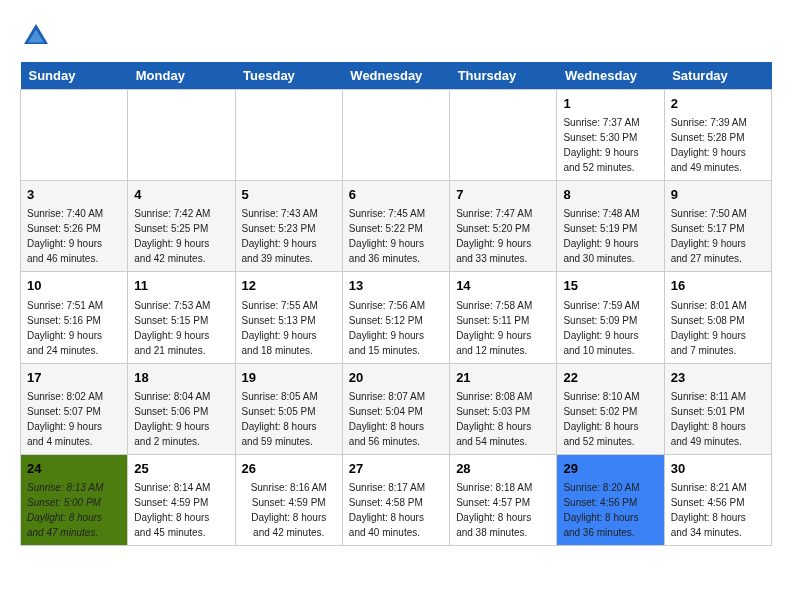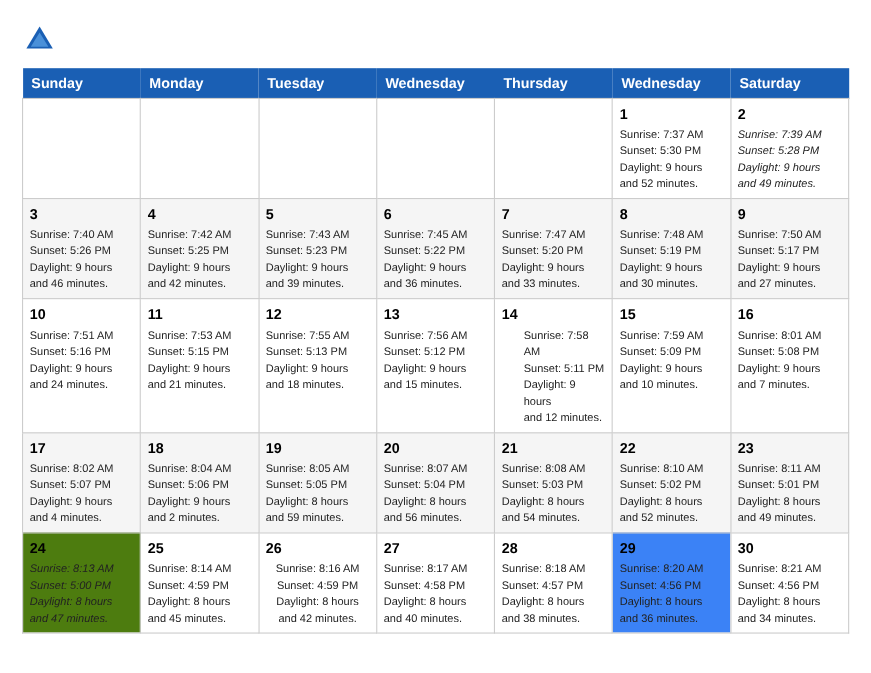--- a/index.html
+++ b/index.html
@@ -135,21 +135,21 @@
         <td class="empty-cell"></td>
         <td style="background-color: rgb(255, 255, 255);">
           <div class="day-num">1</div>
           <div class="day-info" style="white-space: pre-line;">Sunrise: 7:37 AM
 Sunset: 5:30 PM
 Daylight: 9 hours
 and 52 minutes.</div>
         </td>
         <td style="background-color: rgb(255, 255, 255);">
           <div class="day-num">2</div>
-          <div class="day-info" style="white-space: pre-line; font-style: italic;">Sunrise: 7:39 AM
+          <div class="day-info" style="white-space: pre-line;">Sunrise: 7:39 AM
 Sunset: 5:28 PM
 Daylight: 9 hours
 and 49 minutes.</div>
         </td>
       </tr>
       <tr>
         <td style="background-color: rgb(245, 245, 245);">
           <div class="day-num">3</div>
           <div class="day-info" style="white-space: pre-line;">Sunrise: 7:40 AM
 Sunset: 5:26 PM
@@ -223,21 +223,21 @@
         </td>
         <td style="background-color: rgb(255, 255, 255);">
           <div class="day-num">13</div>
           <div class="day-info" style="white-space: pre-line;">Sunrise: 7:56 AM
 Sunset: 5:12 PM
 Daylight: 9 hours
 and 15 minutes.</div>
         </td>
         <td style="background-color: rgb(255, 255, 255);">
           <div class="day-num">14</div>
-          <div class="day-info" style="white-space: pre-line; margin-left: 20px;">Sunrise: 7:58 AM
+          <div class="day-info" style="white-space: pre-line;">Sunrise: 7:58 AM
 Sunset: 5:11 PM
 Daylight: 9 hours
 and 12 minutes.</div>
         </td>
         <td style="background-color: rgb(255, 255, 255);">
           <div class="day-num">15</div>
           <div class="day-info" style="white-space: pre-line;">Sunrise: 7:59 AM
 Sunset: 5:09 PM
 Daylight: 9 hours
 and 10 minutes.</div>

